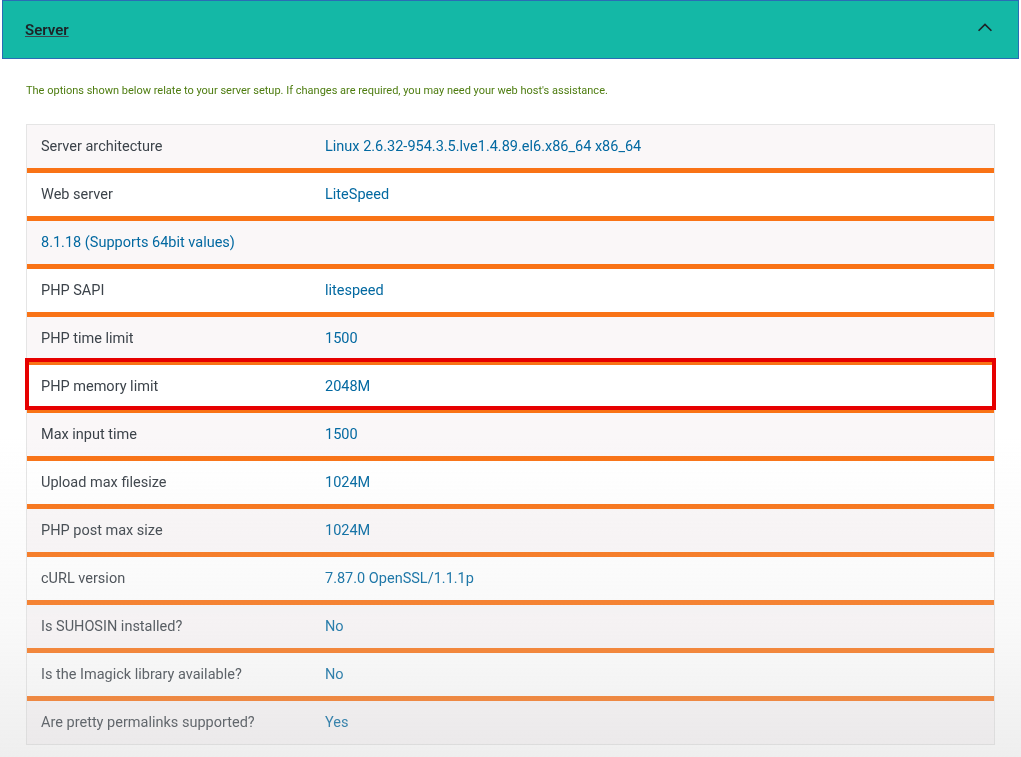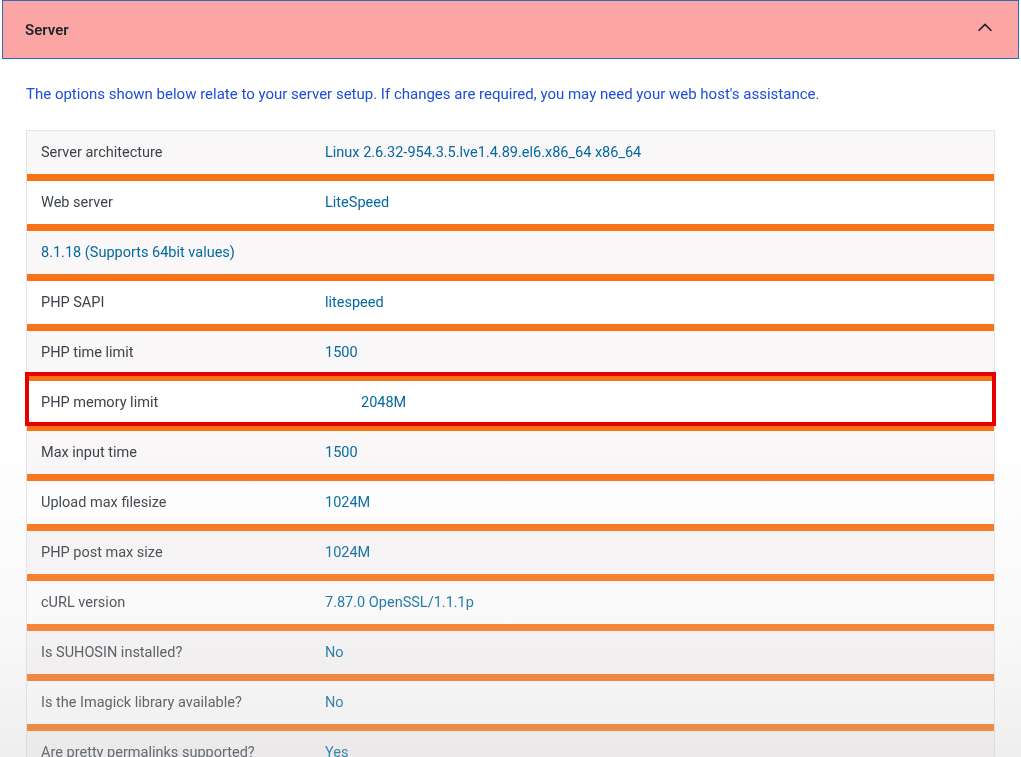--- a/index.html
+++ b/index.html
@@ -12,52 +12,53 @@
     }
     .panel {
       border: 1px solid #2b6cb5;
       margin: 0 2px 0 2px;
     }
     .panel-header {
       display: flex;
       justify-content: space-between;
       align-items: center;
       padding: 16px 22px;
-      background: #fca5a5;
+      background: #14b8a6;
       cursor: pointer;
+      text-decoration: underline;
     }
     .panel-header h2 {
       font-size: 15px;
       font-weight: 600;
       color: #1d2327;
     }
     .chevron svg {
       width: 22px;
       height: 22px;
       stroke: #1d2327;
       stroke-width: 1.8;
       fill: none;
     }
     .content {
       padding: 24px 26px 0 26px;
     }
     .description {
-      font-size: 15px;
-      color: #1d4ed8;
+      font-size: 11px;
+      color: #4d7c0f;
       margin-bottom: 24px;
       line-height: 1.5;
     }
     .table {
       width: 100%;
       border: 1px solid #e5e5e5;
       border-collapse: collapse;
     }
     .row {
       display: flex;
-      border-top: 7px solid #f97316;
+      border-top: 5px solid #f97316;
     }
     .row:first-child { border-top: none; justify-content: center; }
     .row:nth-child(odd) { background: #faf7f8; }
     .row:nth-child(even) { background: #ffffff; }
     .cell-label {
       width: 284px;
       flex-shrink: 0;
       padding: 13px 14px;
       font-size: 14.5px;
       color: #3c434a;
@@ -66,21 +67,20 @@
       flex: 1;
       padding: 13px 14px;
       font-size: 14.5px;
       color: #0369a1;
     }
     .highlight {
       position: relative;
       outline: 4px solid #e60000;
       outline-offset: -2px;
       z-index: 2;
-      gap: 36px;
     }
     .fade-overlay {
       position: fixed;
       left: 0;
       right: 0;
       bottom: 0;
       height: 320px;
       background: linear-gradient(to bottom, rgba(255,255,255,0) 0%, rgba(220,220,220,0.18) 60%, rgba(200,200,200,0.3) 100%);
       pointer-events: none;
     }

